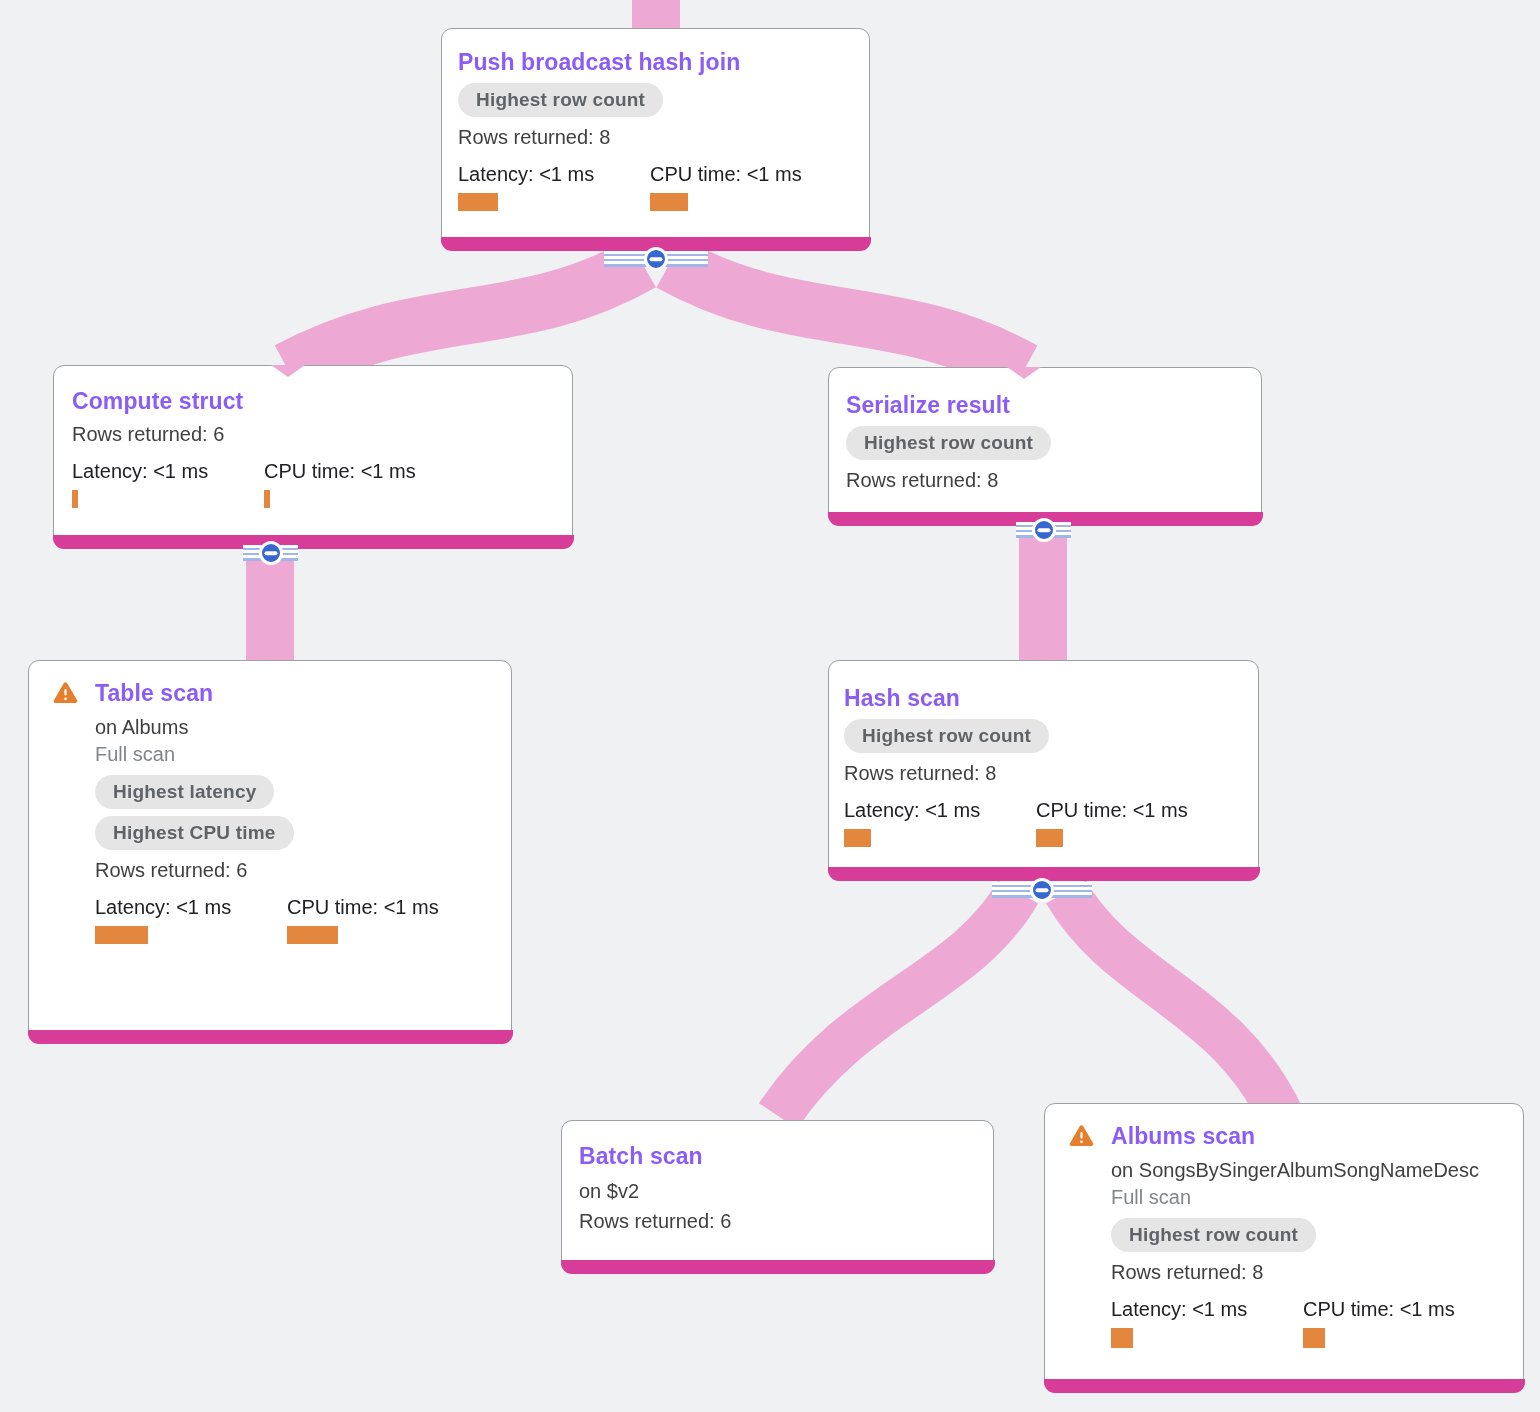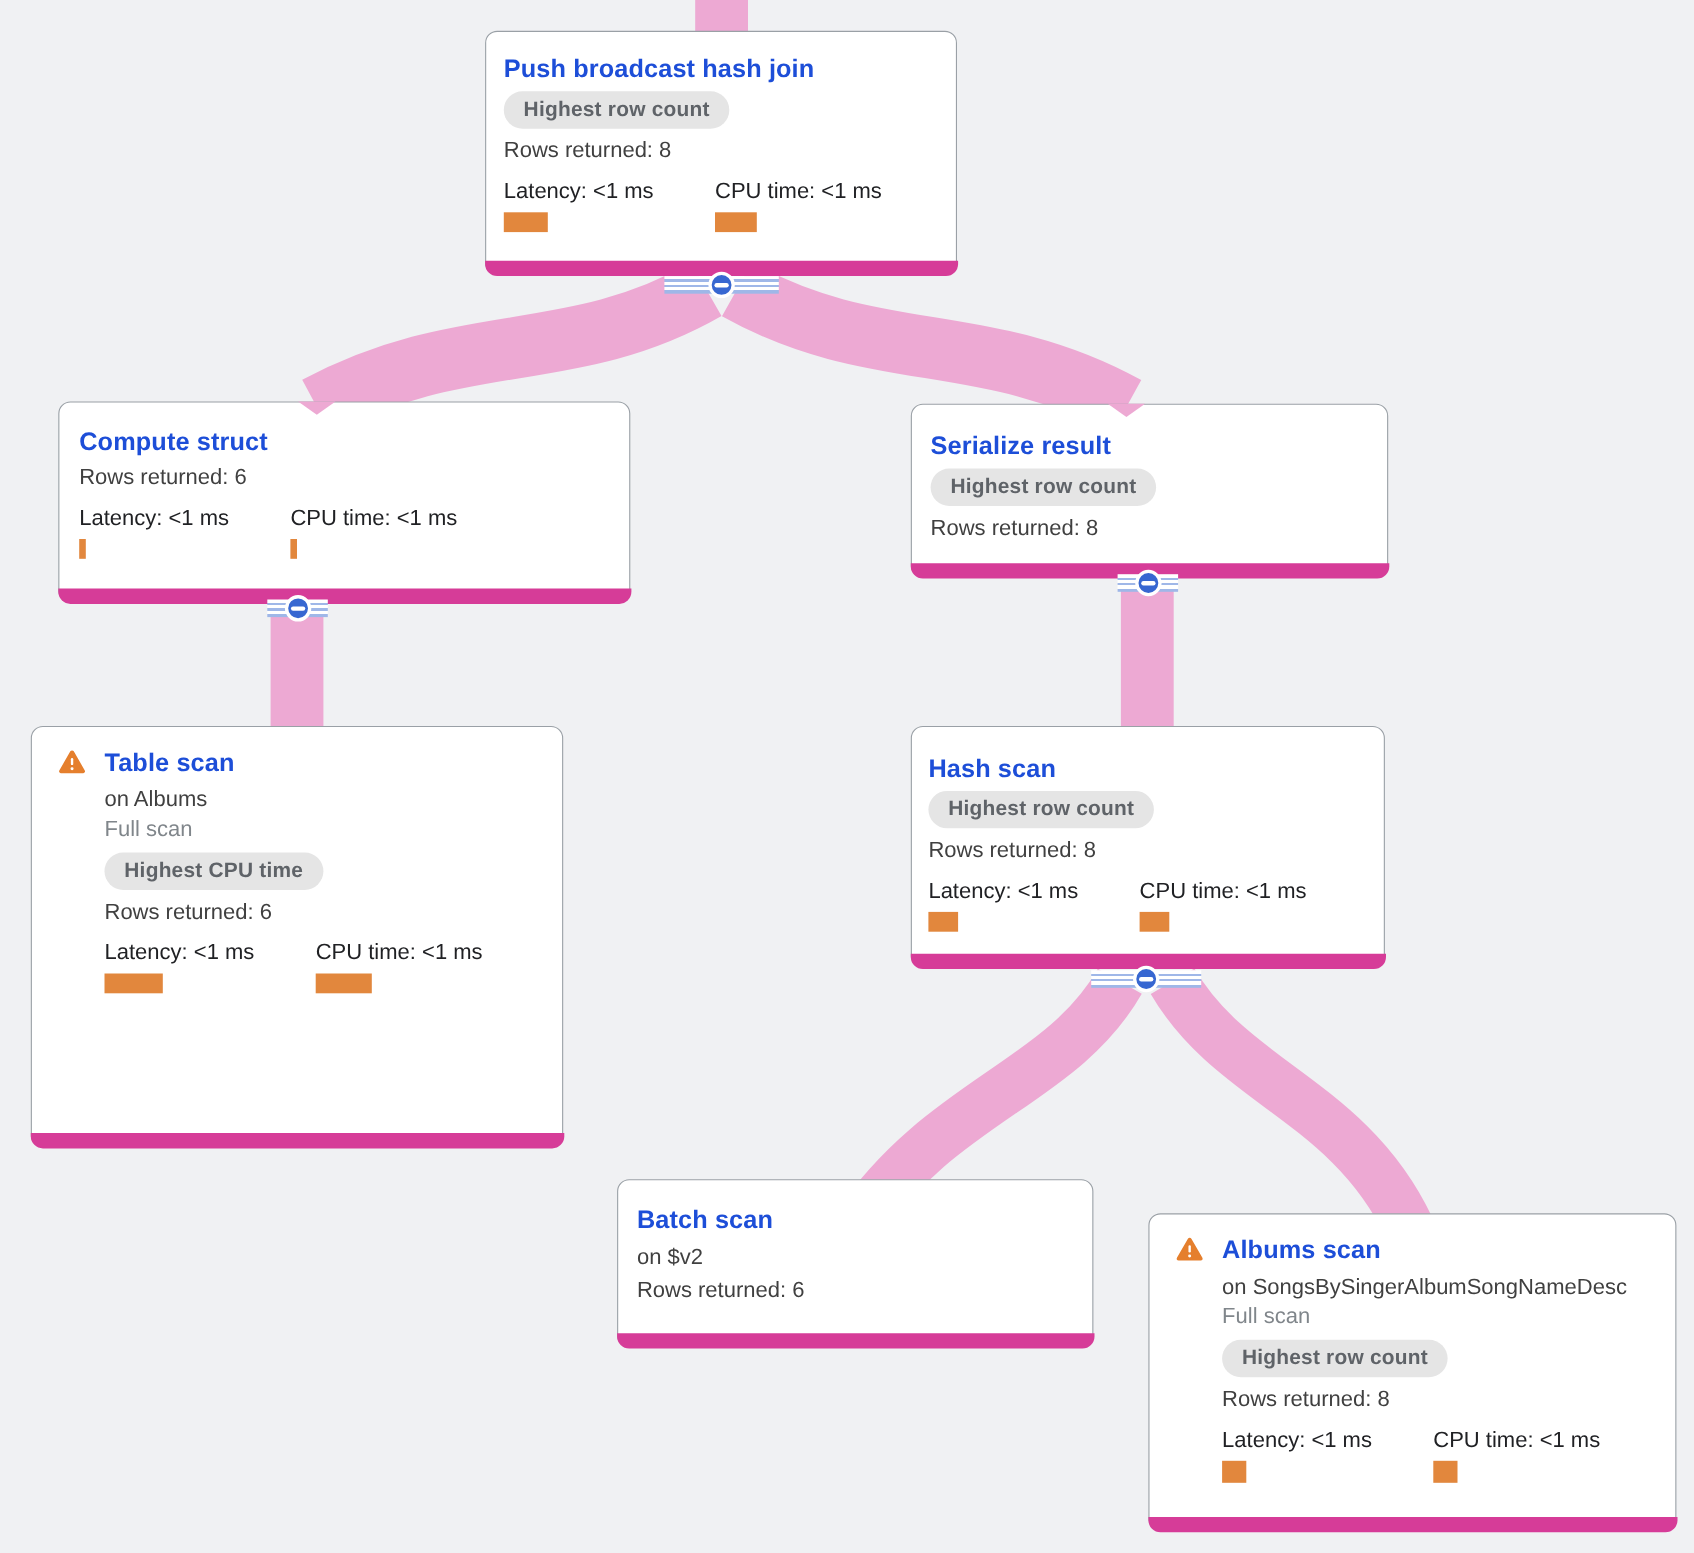--- a/index.html
+++ b/index.html
@@ -46,21 +46,21 @@
     left:-1.5px; right:-1.5px; bottom:-1.5px;
     height:14px;
     background:#D63C98;
     border-radius:0 0 11px 11px;
   }
   .card-inner { position:relative; }
 
   .title {
     font-size:23px;
     font-weight:700;
-    color:#1d4ed8;
+    color:#8b5cf6;
     line-height:28px;
     letter-spacing:0.1px;
   }
   .body-line {
     font-size:20px;
     color:#404040;
     line-height:26px;
   }
   .gray-line {
     font-size:20px;
@@ -85,21 +85,21 @@
   .meter { height:18px; background:#E2873D; }
 
   .warn-icon { position:absolute; left:0; top:2px; width:27px; height:25px; }
 
   
   .card-push      { left:441px; top:28px;   width:429px; height:222px; padding:19px 16px 0 16px; }
   .card-compute   { left:53px;  top:365px;  width:520px; height:183px; padding:21px 18px 0 18px; }
   .card-serialize { left:828px; top:367px;  width:434px; height:158px; padding:23px 17px 0 17px; }
   .card-table     { left:28px;  top:660px;  width:484px; height:383px; padding:18px 20px 0 23px; }
   .card-hash      { left:828px; top:660px;  width:431px; height:220px; padding:23px 15px 0 15px; }
-  .card-batch     { left:561px; top:1072px; width:433px; height:153px; padding:21px 17px 0 17px; }
+  .card-batch     { left:561px; top:1120px; width:433px; height:153px; padding:21px 17px 0 17px; }
   .card-index     { left:1044px;top:1103px; width:480px; height:289px; padding:18px 16px 0 23px; }
   .indent { margin-left:43px; }
 
   
   .handle {
     position:absolute;
     height:16px;
     z-index:3;
     display:flex;
     align-items:center;
@@ -220,20 +220,21 @@
     <div class="card-inner">
       <svg class="warn-icon" viewBox="0 0 24 23">
         <path d="M10.55 1.9 L1.35 17.8 c-0.62 1.07 0.15 2.4 1.38 2.4 h18.54 c1.23 0 2.0-1.33 1.38-2.4 L13.45 1.9 c-0.62-1.06-2.28-1.06-2.9 0 Z" fill="#E57F2D"></path>
         <rect x="11" y="7.4" width="2" height="6" rx="1" fill="#fff"></rect>
         <circle cx="12" cy="16.4" r="1.25" fill="#fff"></circle>
       </svg>
       <div class="indent">
         <div class="title">Table scan</div>
         <div class="body-line" style="margin-top:7px">on Albums</div>
         <div class="gray-line">Full scan</div>
+        <div class="badge-row" style="margin-bottom:0"><span class="badge">Highest latency</span></div>
         <div class="badge-row"><span class="badge">Highest CPU time</span></div>
         <div class="body-line">Rows returned: 6</div>
         <div class="metrics">
           <div class="metric">
             <div class="metric-label">Latency: &lt;1 ms</div>
             <div class="meter" style="width:53px"></div>
           </div>
           <div class="metric">
             <div class="metric-label">CPU time: &lt;1 ms</div>
             <div class="meter" style="width:51px; margin-top:2px"></div>

